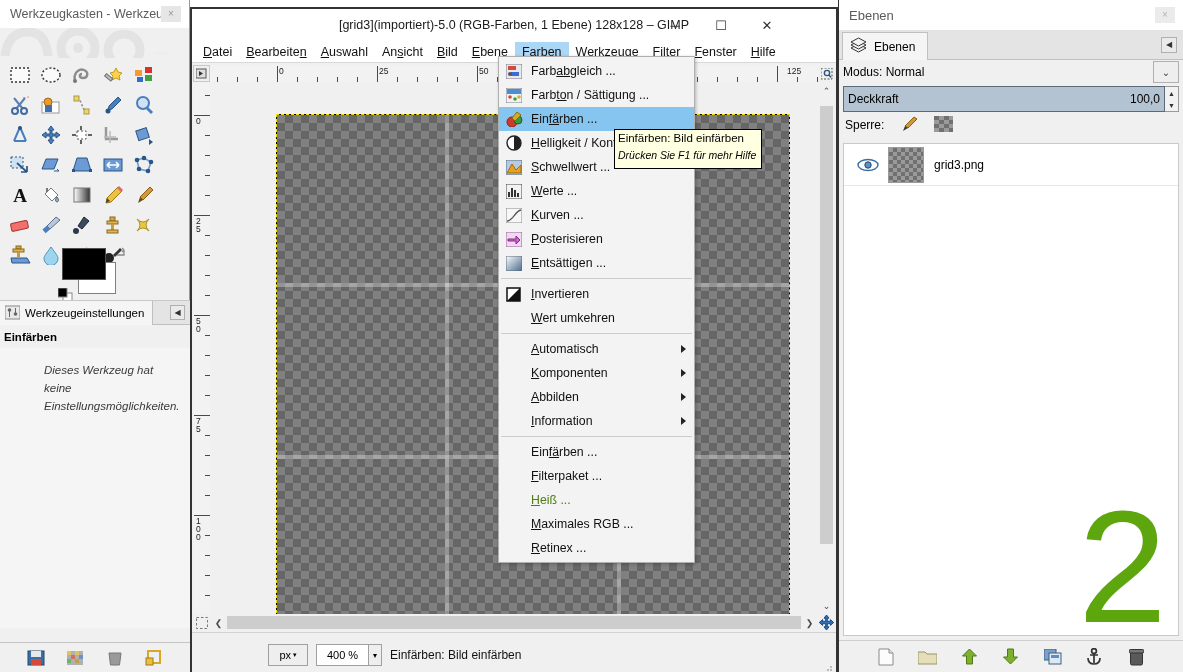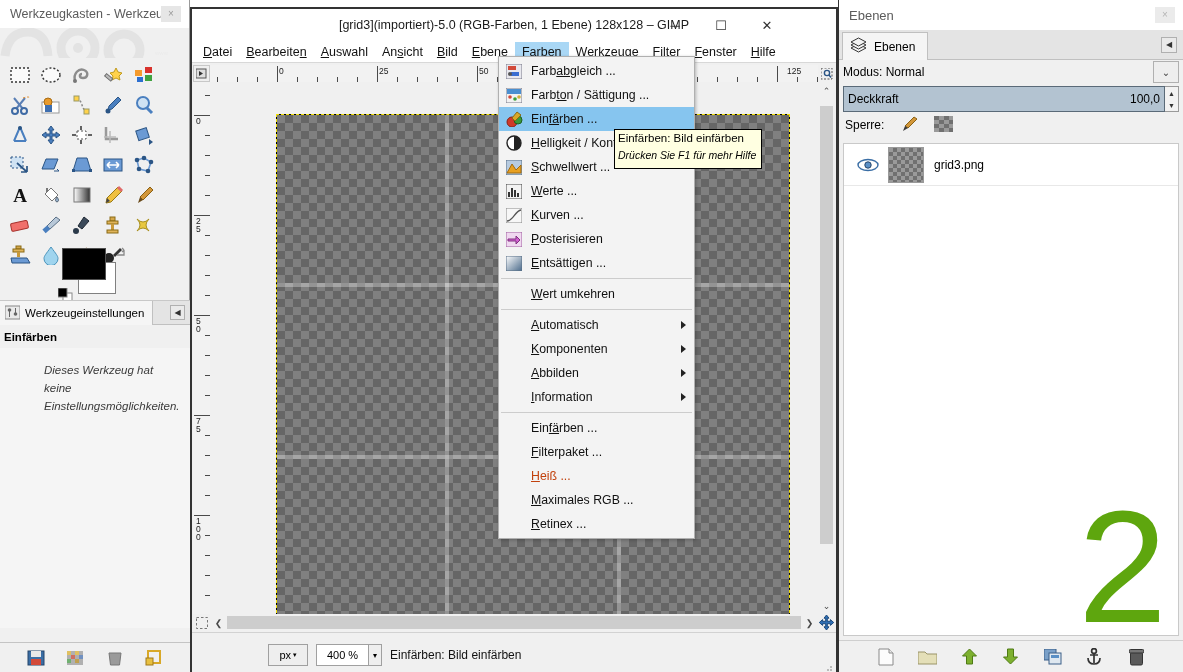--- a/index.html
+++ b/index.html
@@ -251,21 +251,21 @@
     position: absolute; left: 498px; top: 56px; width: 197px;
     background: #f3f3f3; border: 1px solid #b0b0b0;
     z-index: 40; padding: 2px 0;
     box-shadow: 1px 1px 3px rgba(0,0,0,0.25);
   }
   .mrow {
     height: 24px; display: flex; align-items: center;
     padding-left: 4px; font-size: 12.3px; color: #111; position: relative;
   }
   .mrow.sel { background: #86c5ef; }
-  .mrow.dis { color: #c2410c; }
+  .mrow.dis { color: #4d7c0f; }
   .micon {
     width: 22px; height: 20px; flex: none;
     display: flex; align-items: center; justify-content: center;
     margin-right: 6px;
   }
   .mlabel { white-space: nowrap; }
   .mlabel u { text-decoration: underline; }
   .msub {
     position: absolute; right: 8px; top: 8px;
     width: 0; height: 0;
@@ -949,20 +949,29 @@
                 <stop offset="1" stop-color="#4a6a8a"></stop>
               </linearGradient>
             </defs>
             <rect x="0" y="0" width="16" height="15" fill="url(#dsg)" stroke="#5a7087"></rect>
           </svg>
         </span>
         <span class="mlabel"><u>E</u>ntsättigen ...</span>
       </div>
       <div class="msep"></div>
       <div class="mrow">
+        <span class="micon">
+          <svg width="16" height="15">
+            <rect x="1" y="1" width="13" height="13" fill="#fff" stroke="#111" stroke-width="1.5"></rect>
+            <path d="M1 14 L14 1 L14 14 z" fill="#111"></path>
+          </svg>
+        </span>
+        <span class="mlabel"><u>I</u>nvertieren</span>
+      </div>
+      <div class="mrow">
         <span class="micon"></span>
         <span class="mlabel"><u>W</u>ert umkehren</span>
       </div>
       <div class="msep"></div>
       <div class="mrow">
         <span class="micon"></span>
         <span class="mlabel"><u>A</u>utomatisch</span>
         <span class="msub"></span>
       </div>
       <div class="mrow">

